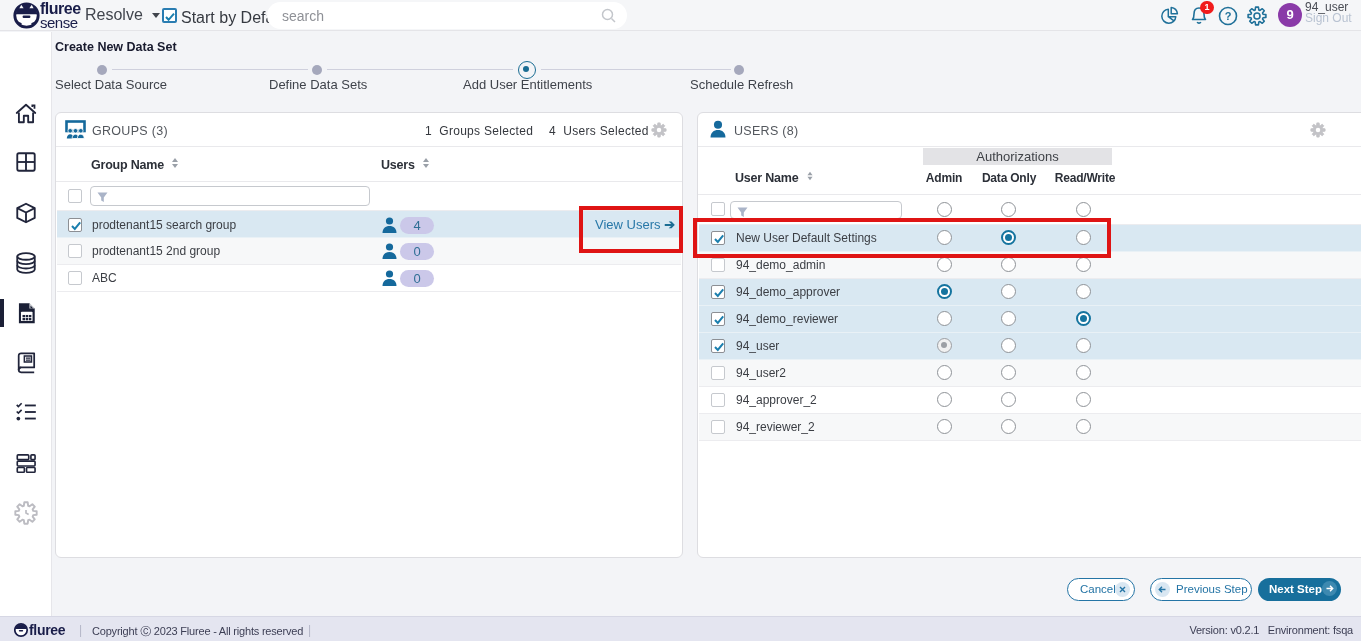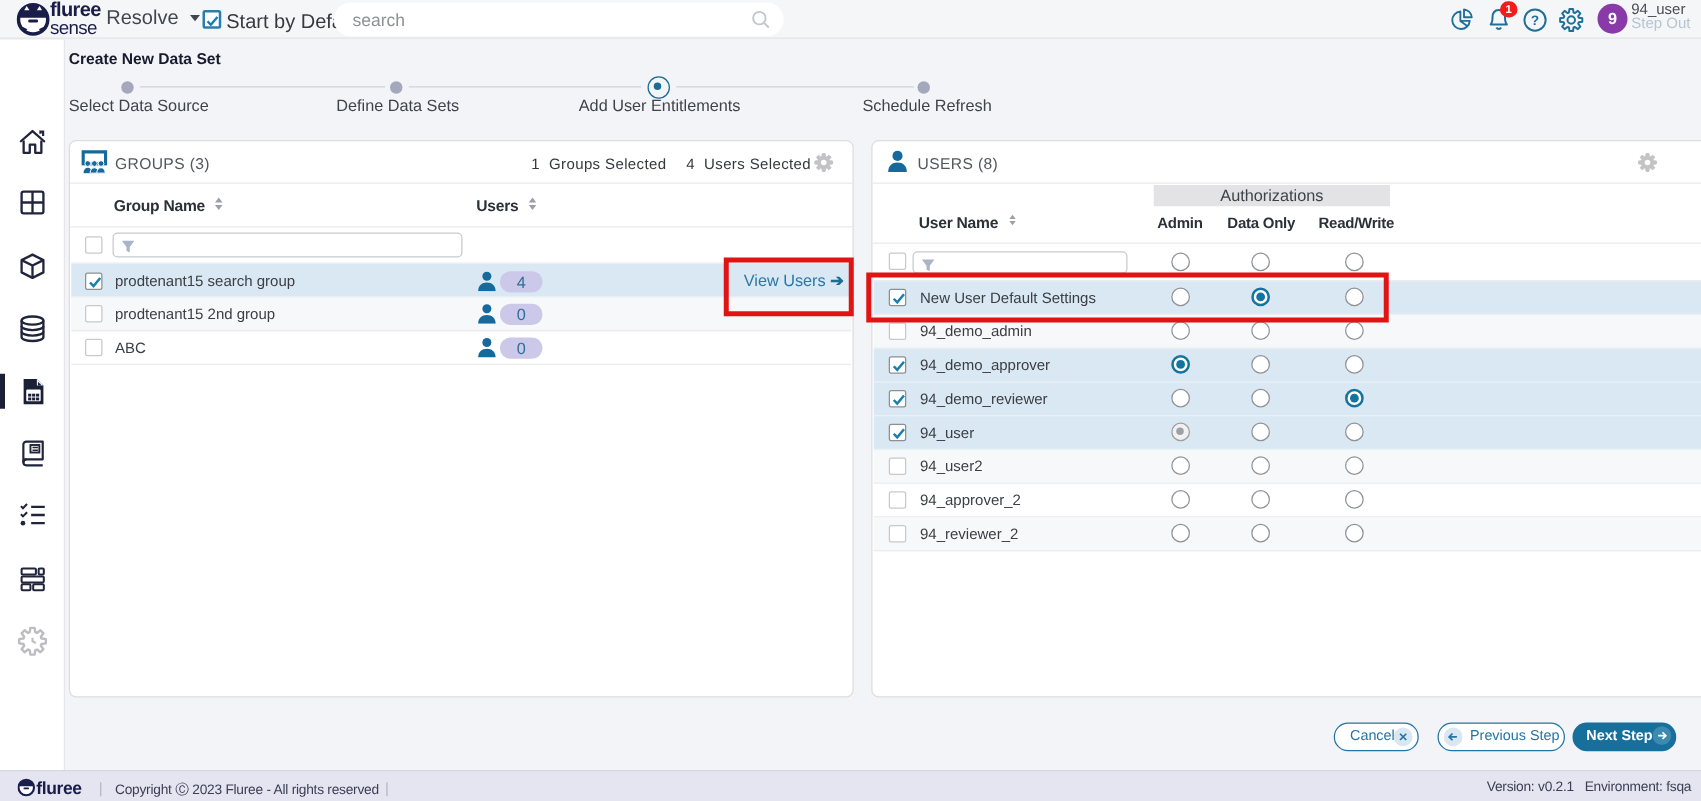--- a/index.html
+++ b/index.html
@@ -128,21 +128,21 @@
   <svg class="hicon" style="left:1218px" width="20" height="20" viewBox="0 0 20 20">
     <circle cx="10" cy="10" r="8.5" fill="none" stroke="#1f7099" stroke-width="1.6"></circle>
     <text x="10" y="14" font-size="11" font-weight="bold" fill="#1f7099" text-anchor="middle" font-family="Liberation Sans">?</text>
   </svg>
   <svg class="hicon" style="left:1247px" width="20" height="20" viewBox="0 0 20 20">
     <path d="M8.19 3.97 L8.59 1.11 L11.41 1.11 L11.81 3.97 L12.98 4.45 L15.29 2.72 L17.28 4.71 L15.55 7.02 L16.03 8.19 L18.89 8.59 L18.89 11.41 L16.03 11.81 L15.55 12.98 L17.28 15.29 L15.29 17.28 L12.98 15.55 L11.81 16.03 L11.41 18.89 L8.59 18.89 L8.19 16.03 L7.02 15.55 L4.71 17.28 L2.72 15.29 L4.45 12.98 L3.97 11.81 L1.11 11.41 L1.11 8.59 L3.97 8.19 L4.45 7.02 L2.72 4.71 L4.71 2.72 L7.02 4.45 Z" fill="none" stroke="#1f7099" stroke-width="1.6" stroke-linejoin="round"></path>
     <circle cx="10" cy="10" r="3" fill="none" stroke="#1f7099" stroke-width="1.6"></circle>
   </svg>
   <div id="bell-badge">1</div>
   <div id="avatar">9</div>
-  <div id="uname">94_user<br><span class="so">Step Out</span></div>
+  <div id="uname">94_user<br><span class="so">Sign Out</span></div>
 </div>
 
 <div id="sidebar">
   <svg class="sicon" style="top:69px" width="24" height="24" viewBox="0 0 22 22">
     <path d="M2.5 11 L11 3.5 L19.5 11" fill="none" stroke="#21253b" stroke-width="1.7" stroke-linejoin="round" stroke-linecap="round"></path>
     <path d="M16.8 5.5 L16.8 4 L18.8 4 L18.8 7.2" fill="none" stroke="#21253b" stroke-width="1.6"></path>
     <path d="M4.5 10.5 L4.5 19.5 L9 19.5 L9 13.5 L13 13.5 L13 19.5 L17.5 19.5 L17.5 10.5" fill="none" stroke="#21253b" stroke-width="1.7" stroke-linejoin="round"></path>
   </svg>
   <svg class="sicon" style="top:118px" width="24" height="24" viewBox="0 0 22 22">
     <rect x="3" y="3" width="16" height="16" rx="1.5" fill="none" stroke="#21253b" stroke-width="1.7"></rect>

